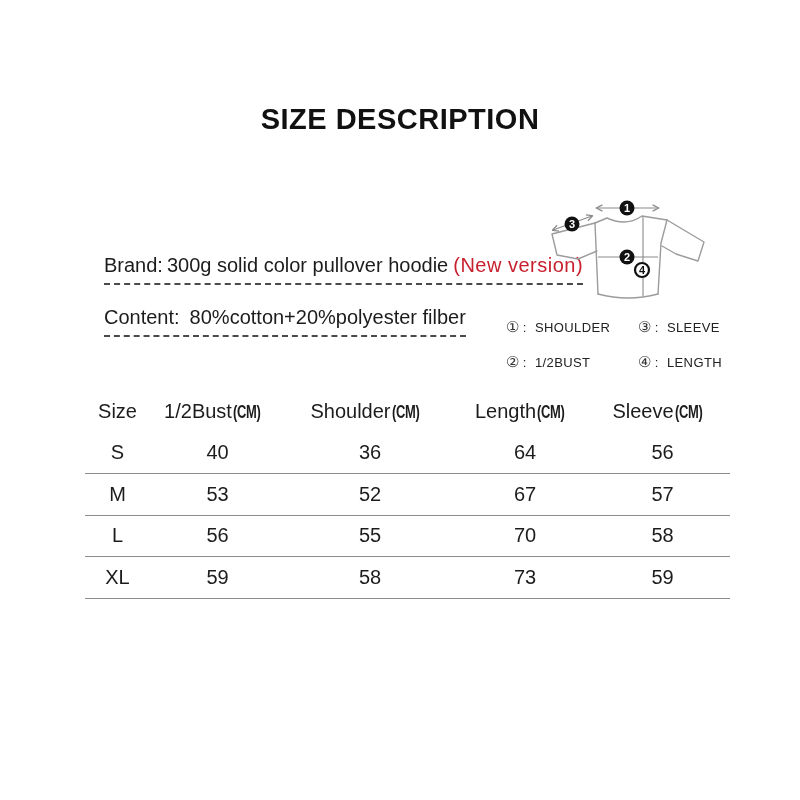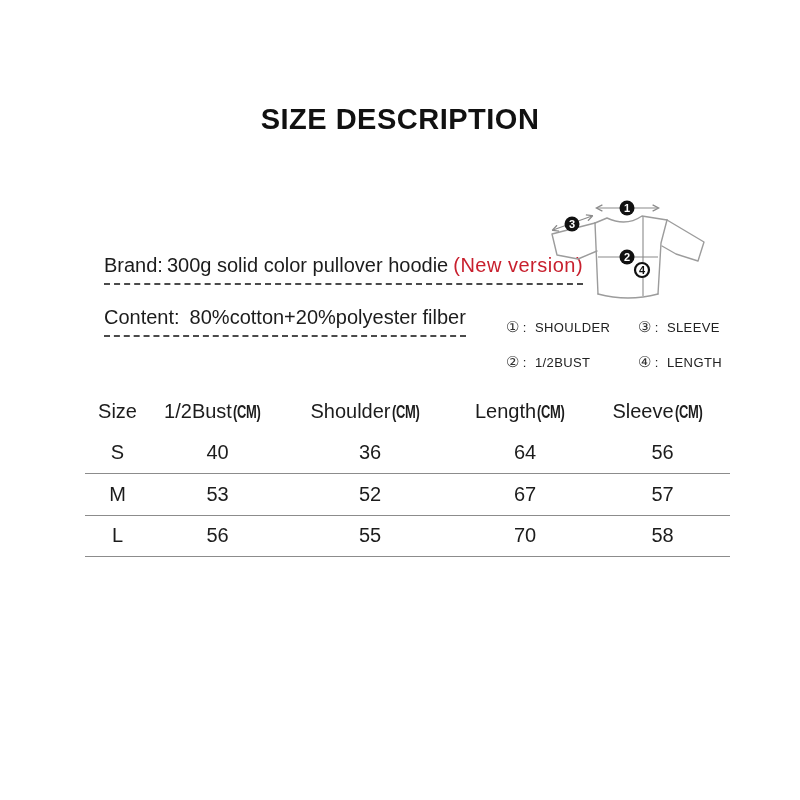--- a/index.html
+++ b/index.html
@@ -146,16 +146,23 @@
           <td>67</td>
           <td>57</td>
         </tr>
         <tr>
           <td>L</td>
           <td>56</td>
           <td>55</td>
           <td>70</td>
           <td>58</td>
         </tr>
+        <tr>
+          <td>XL</td>
+          <td>59</td>
+          <td>58</td>
+          <td>73</td>
+          <td>59</td>
+        </tr>
       </tbody>
   </table>
 
 </div>
 
 </body></html>

